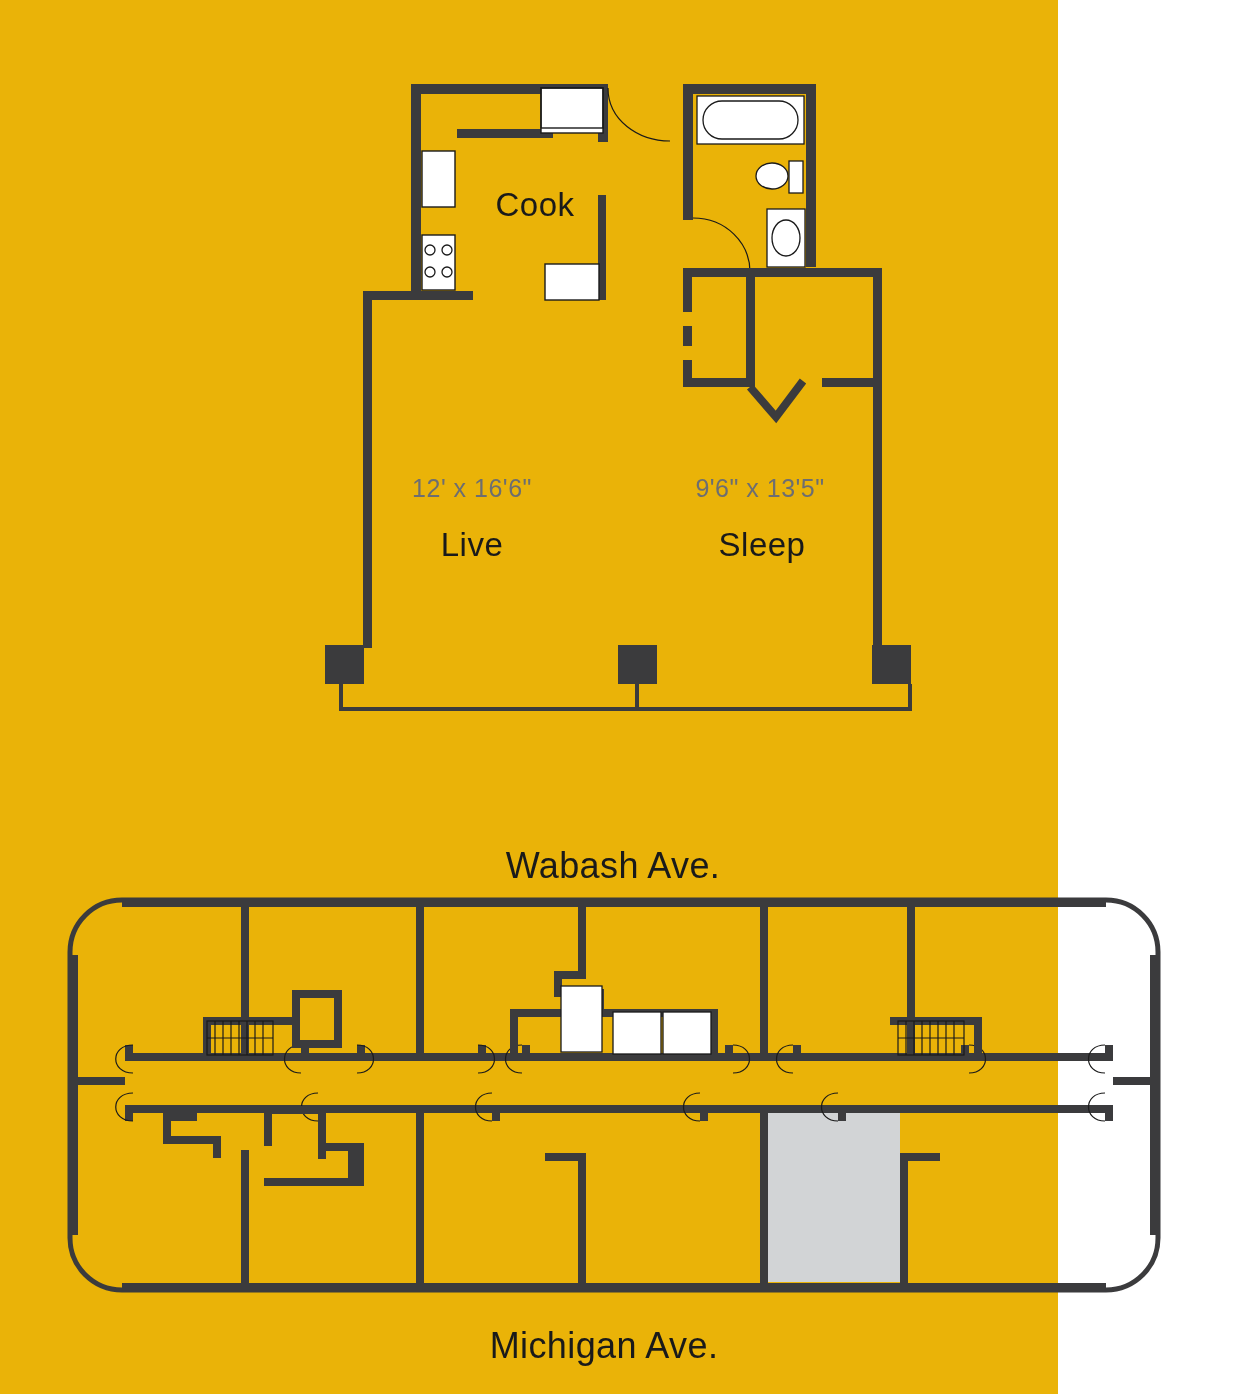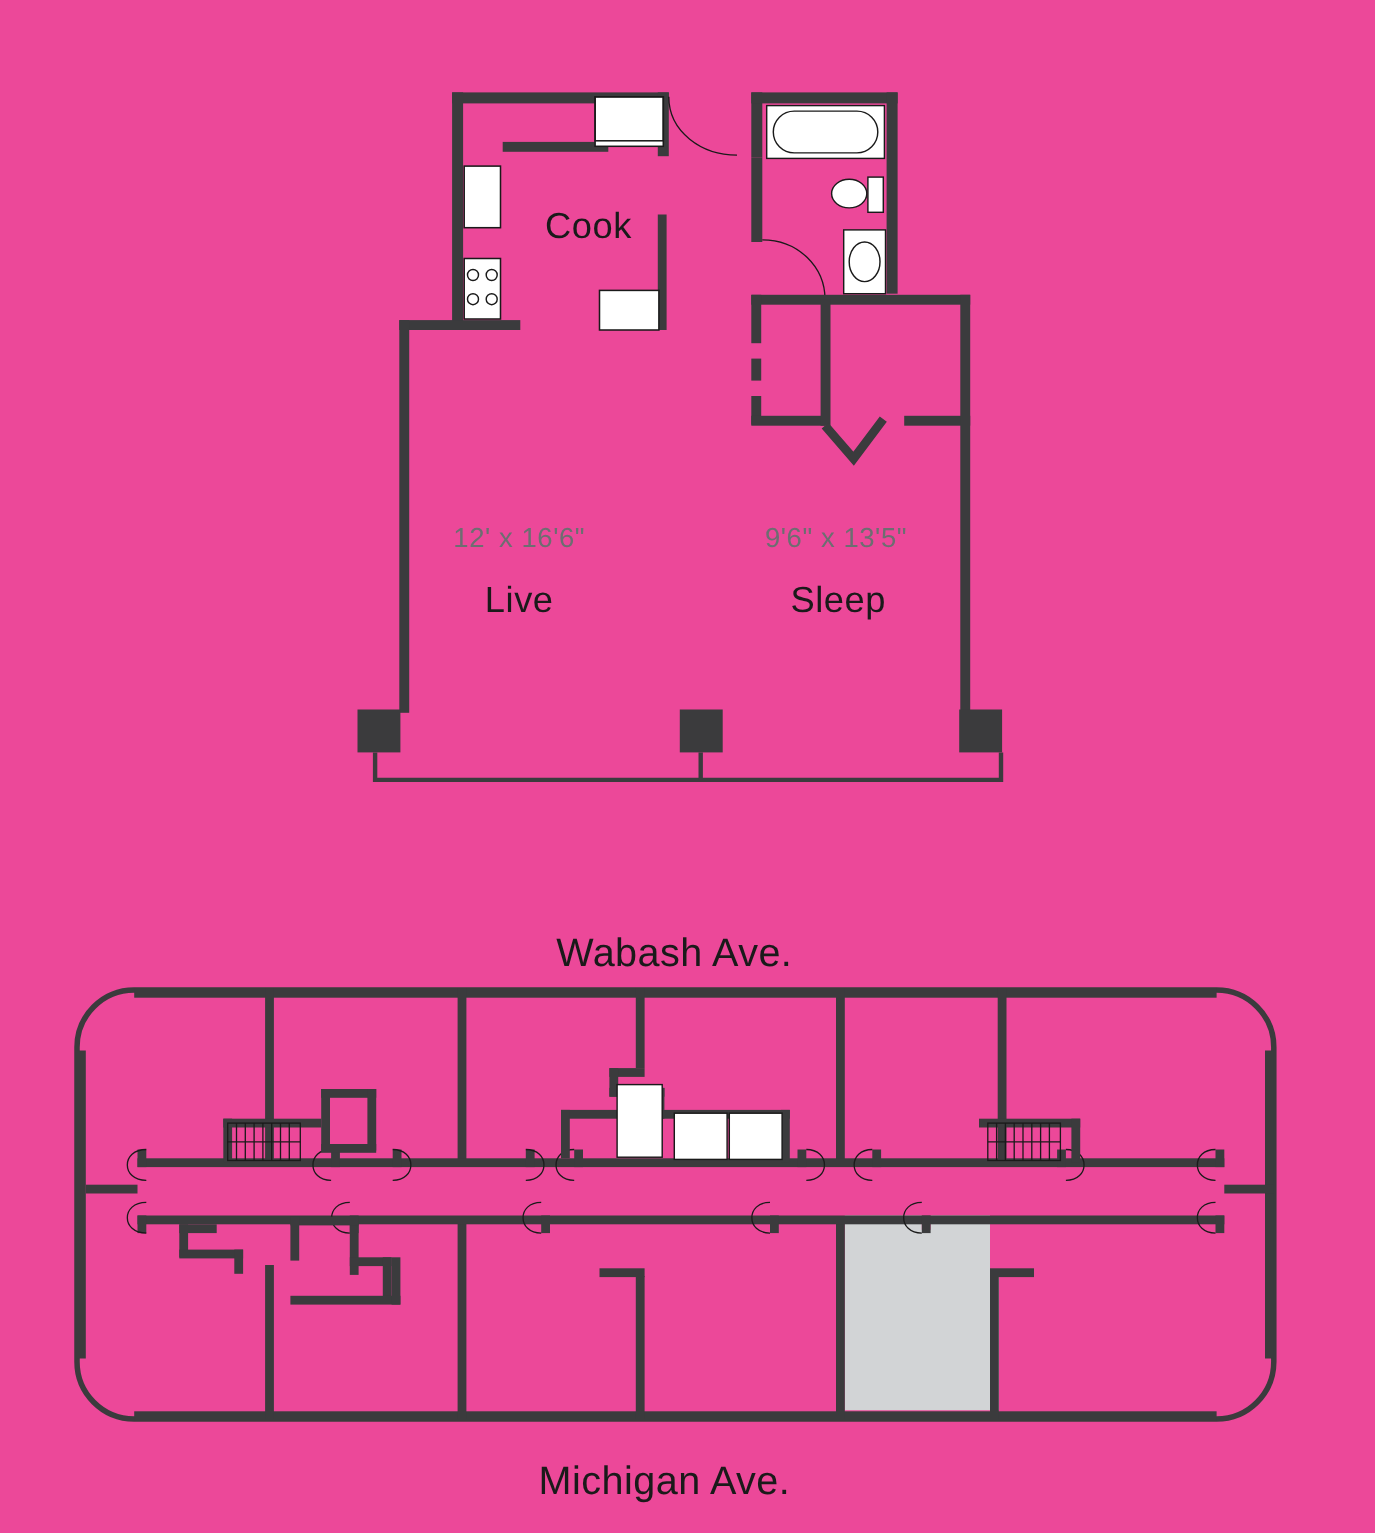--- a/index.html
+++ b/index.html
@@ -10,23 +10,23 @@
   }
   body {
     width: 1250px;
     height: 1394px;
     font-family: "Liberation Sans", sans-serif;
     color: #1a1a1a;
     overflow: hidden;
   }
   #page {
     position: relative;
-    width: 1250px;
+    width: 1058px;
     height: 1394px;
-    background: #ec4899;
+    background: #eab308;
   }
   .plan-svg {
     position: absolute;
     left: 0;
     top: 0;
     width: 1250px;
     height: 1394px;
     display: block;
   }
   text.room-name {

